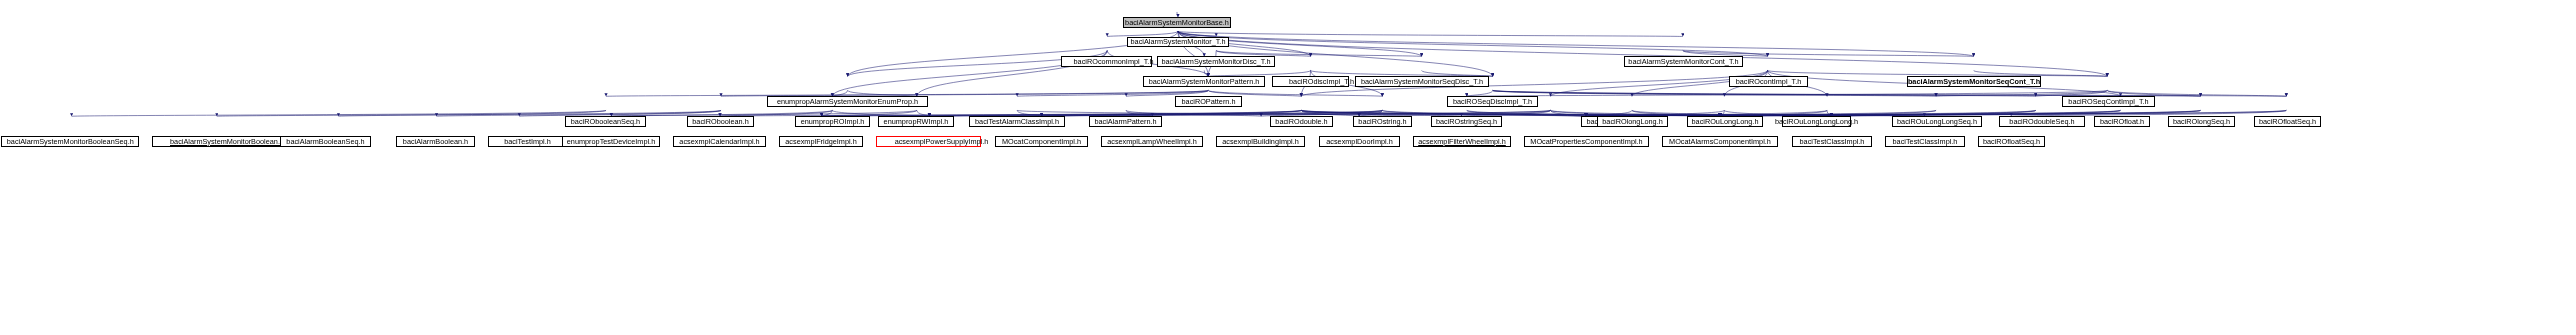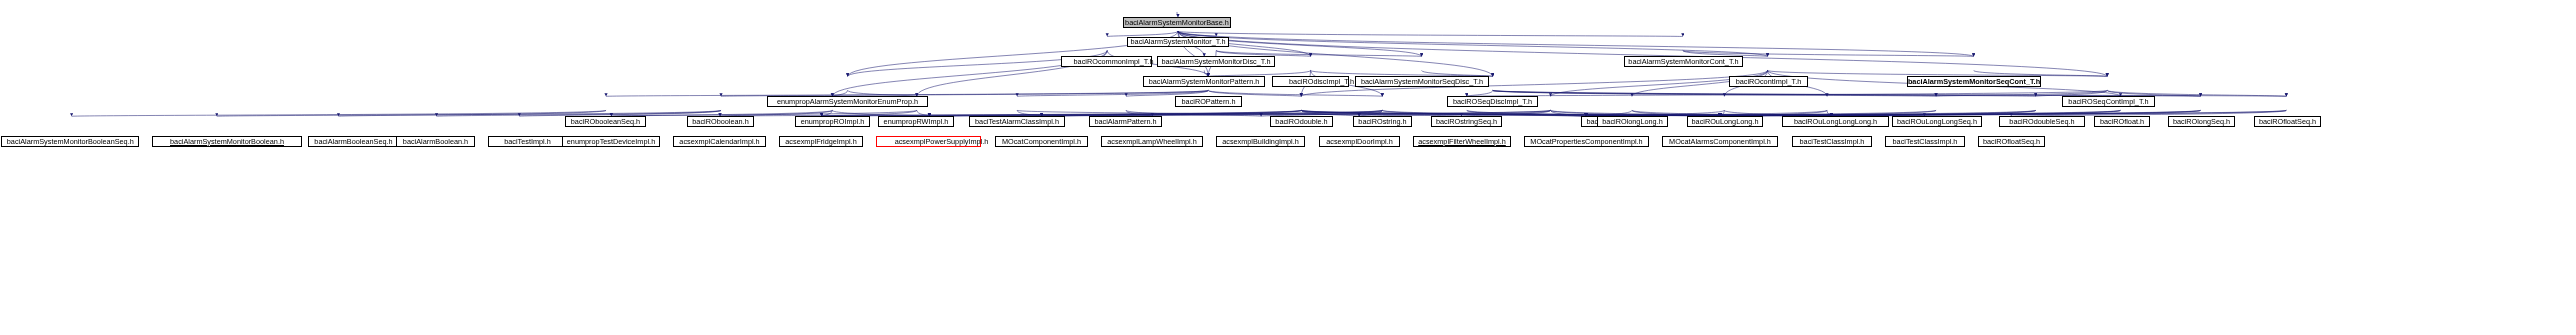--- a/index.html
+++ b/index.html
@@ -163,29 +163,29 @@
       <div class="node" style="left: 795px; top: 100px; width: 75px;">enumpropROImpl.h</div>
       <div class="node" style="left: 878px; top: 100px; width: 76px;">enumpropRWImpl.h</div>
       <div class="node" style="left: 969px; top: 100px; width: 96px;">baciTestAlarmClassImpl.h</div>
       <div class="node" style="left: 1089px; top: 100px; width: 73px;">baciAlarmPattern.h</div>
       <div class="node" style="left: 1270px; top: 100px; width: 63px;">baciROdouble.h</div>
       <div class="node" style="left: 1353px; top: 100px; width: 59px;">baciROstring.h</div>
       <div class="node" style="left: 1431px; top: 100px; width: 71px;">baciROstringSeq.h</div>
       <div class="node" style="left: 1581px; top: 100px; width: 55px;">baciROlong.h</div>
       <div class="node" style="left: 1597px; top: 100px; width: 71px;">baciROlongLong.h</div>
       <div class="node" style="left: 1687px; top: 100px; width: 76px;">baciROuLongLong.h</div>
-      <div class="node" style="left: 1782px; top: 100px; width: 107px;">baciROuLongLongLong.h</div>
+      <div class="node" style="left: 1782px; top: 100px; width: 69px;">baciROuLongLongLong.h</div>
       <div class="node" style="left: 1892px; top: 100px; width: 90px;">baciROuLongLongSeq.h</div>
       <div class="node" style="left: 1999px; top: 100px; width: 86px;">baciROdoubleSeq.h</div>
       <div class="node" style="left: 2094px; top: 100px; width: 56px;">baciROfloat.h</div>
       <div class="node" style="left: 2168px; top: 100px; width: 67px;">baciROlongSeq.h</div>
       <div class="node" style="left: 2254px; top: 100px; width: 67px;">baciROfloatSeq.h</div>
       <div class="node" style="left: 1.3px; top: 120px; width: 138px;">baciAlarmSystemMonitorBooleanSeq.h</div>
       <div class="node" style="left: 152px; top: 120px; width: 150px; text-decoration: underline;">baciAlarmSystemMonitorBoolean.h</div>
-      <div class="node" style="left: 308px; top: 120px; width: 91px;">baciAlarmBooleanSeq.h</div>
+      <div class="node" style="left: 280px; top: 120px; width: 91px;">baciAlarmBooleanSeq.h</div>
       <div class="node" style="left: 396px; top: 120px; width: 79px;">baciAlarmBoolean.h</div>
       <div class="node" style="left: 488px; top: 120px; width: 79px;">baciTestImpl.h</div>
       <div class="node" style="left: 562px; top: 120px; width: 98px;">enumpropTestDeviceImpl.h</div>
       <div class="node" style="left: 673px; top: 120px; width: 93px;">acsexmplCalendarImpl.h</div>
       <div class="node" style="left: 779px; top: 120px; width: 84px;">acsexmplFridgeImpl.h</div>
       <div class="node hl" style="left: 876px; top: 120px; width: 105px; padding-left: 28px;">acsexmplPowerSupplyImpl.h</div>
       <div class="node" style="left: 995px; top: 120px; width: 93px;">MOcatComponentImpl.h</div>
       <div class="node" style="left: 1101px; top: 120px; width: 102px;">acsexmplLampWheelImpl.h</div>
       <div class="node" style="left: 1216px; top: 120px; width: 89px;">acsexmplBuildingImpl.h</div>
       <div class="node" style="left: 1319px; top: 120px; width: 81px;">acsexmplDoorImpl.h</div>

